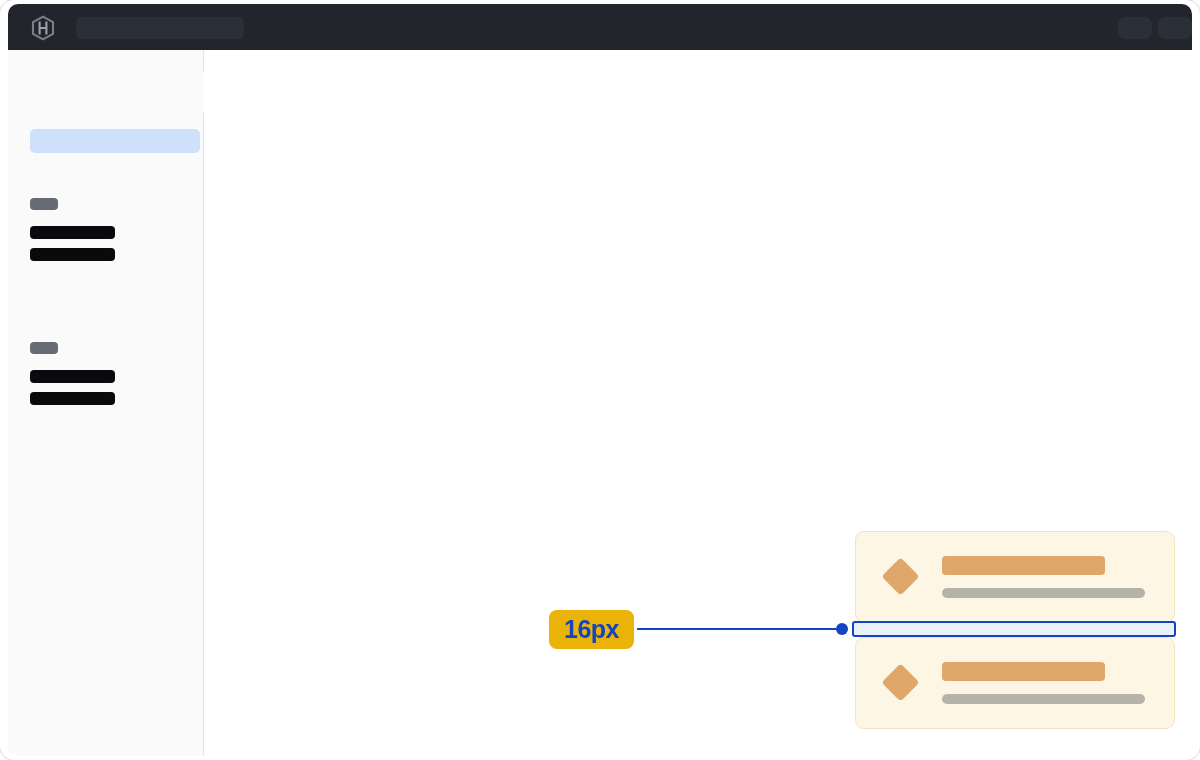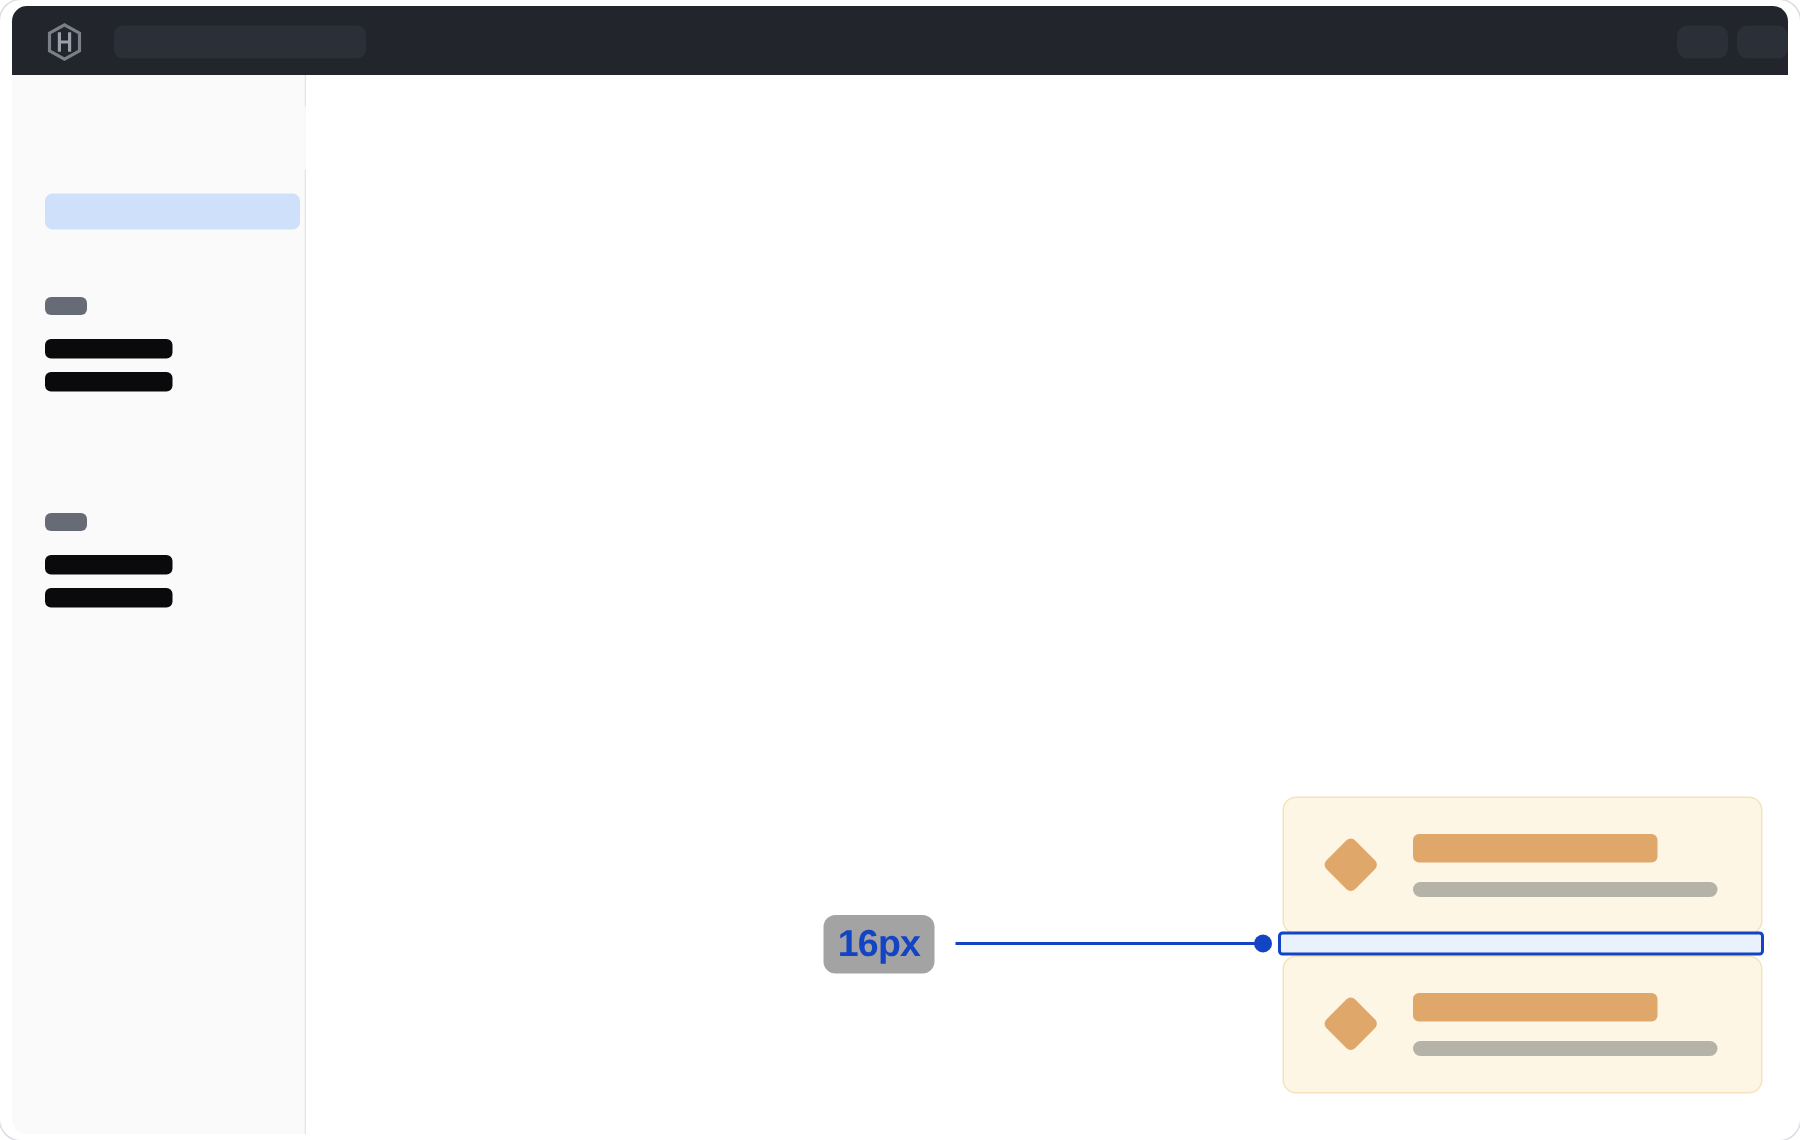--- a/index.html
+++ b/index.html
@@ -202,23 +202,23 @@
     width: 12px;
     height: 12px;
     background: #1344c4;
     border-radius: 50%;
   }
 
   #measure-value-badge {
     position: absolute;
     left: 549px;
     top: 610px;
-    width: 74px;
+    width: 85px;
     height: 39px;
-    background: #a3a3a3;
+    background: #eab308;
     border-radius: 8px;
     display: flex;
     align-items: center;
     justify-content: center;
     color: #1344c4;
     font-size: 25px;
     font-weight: bold;
     letter-spacing: -0.5px;
   }
 </style>

